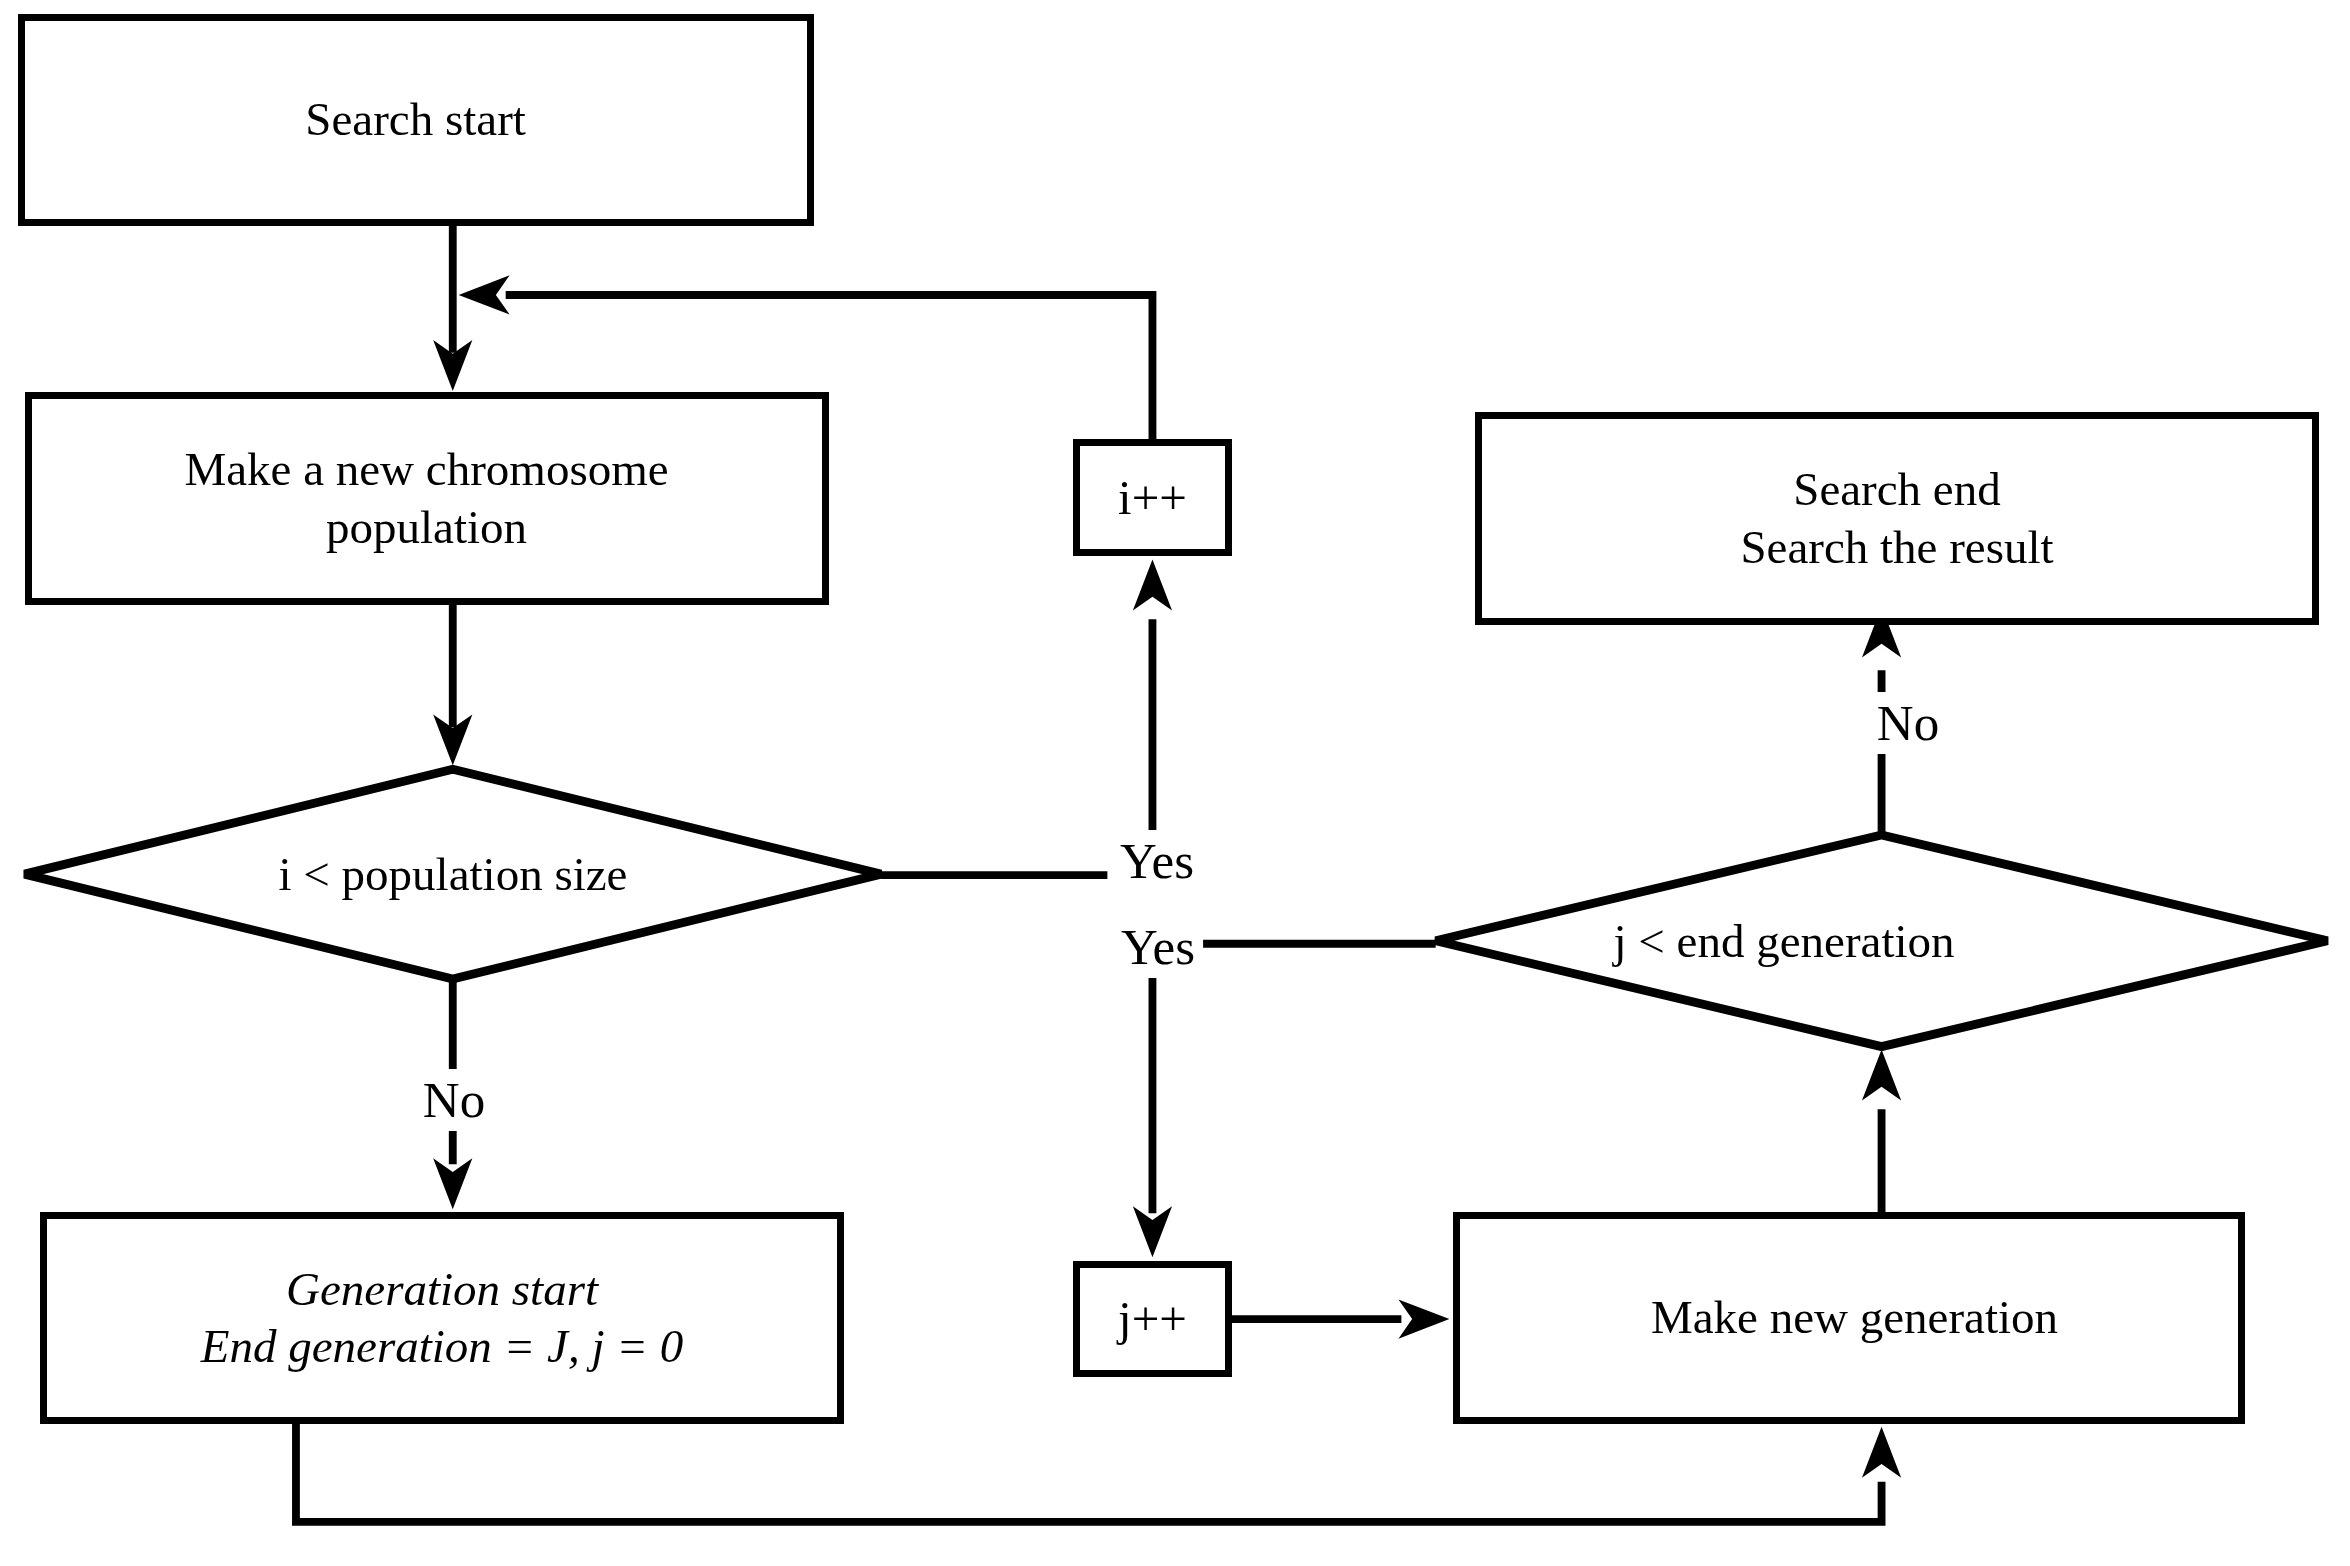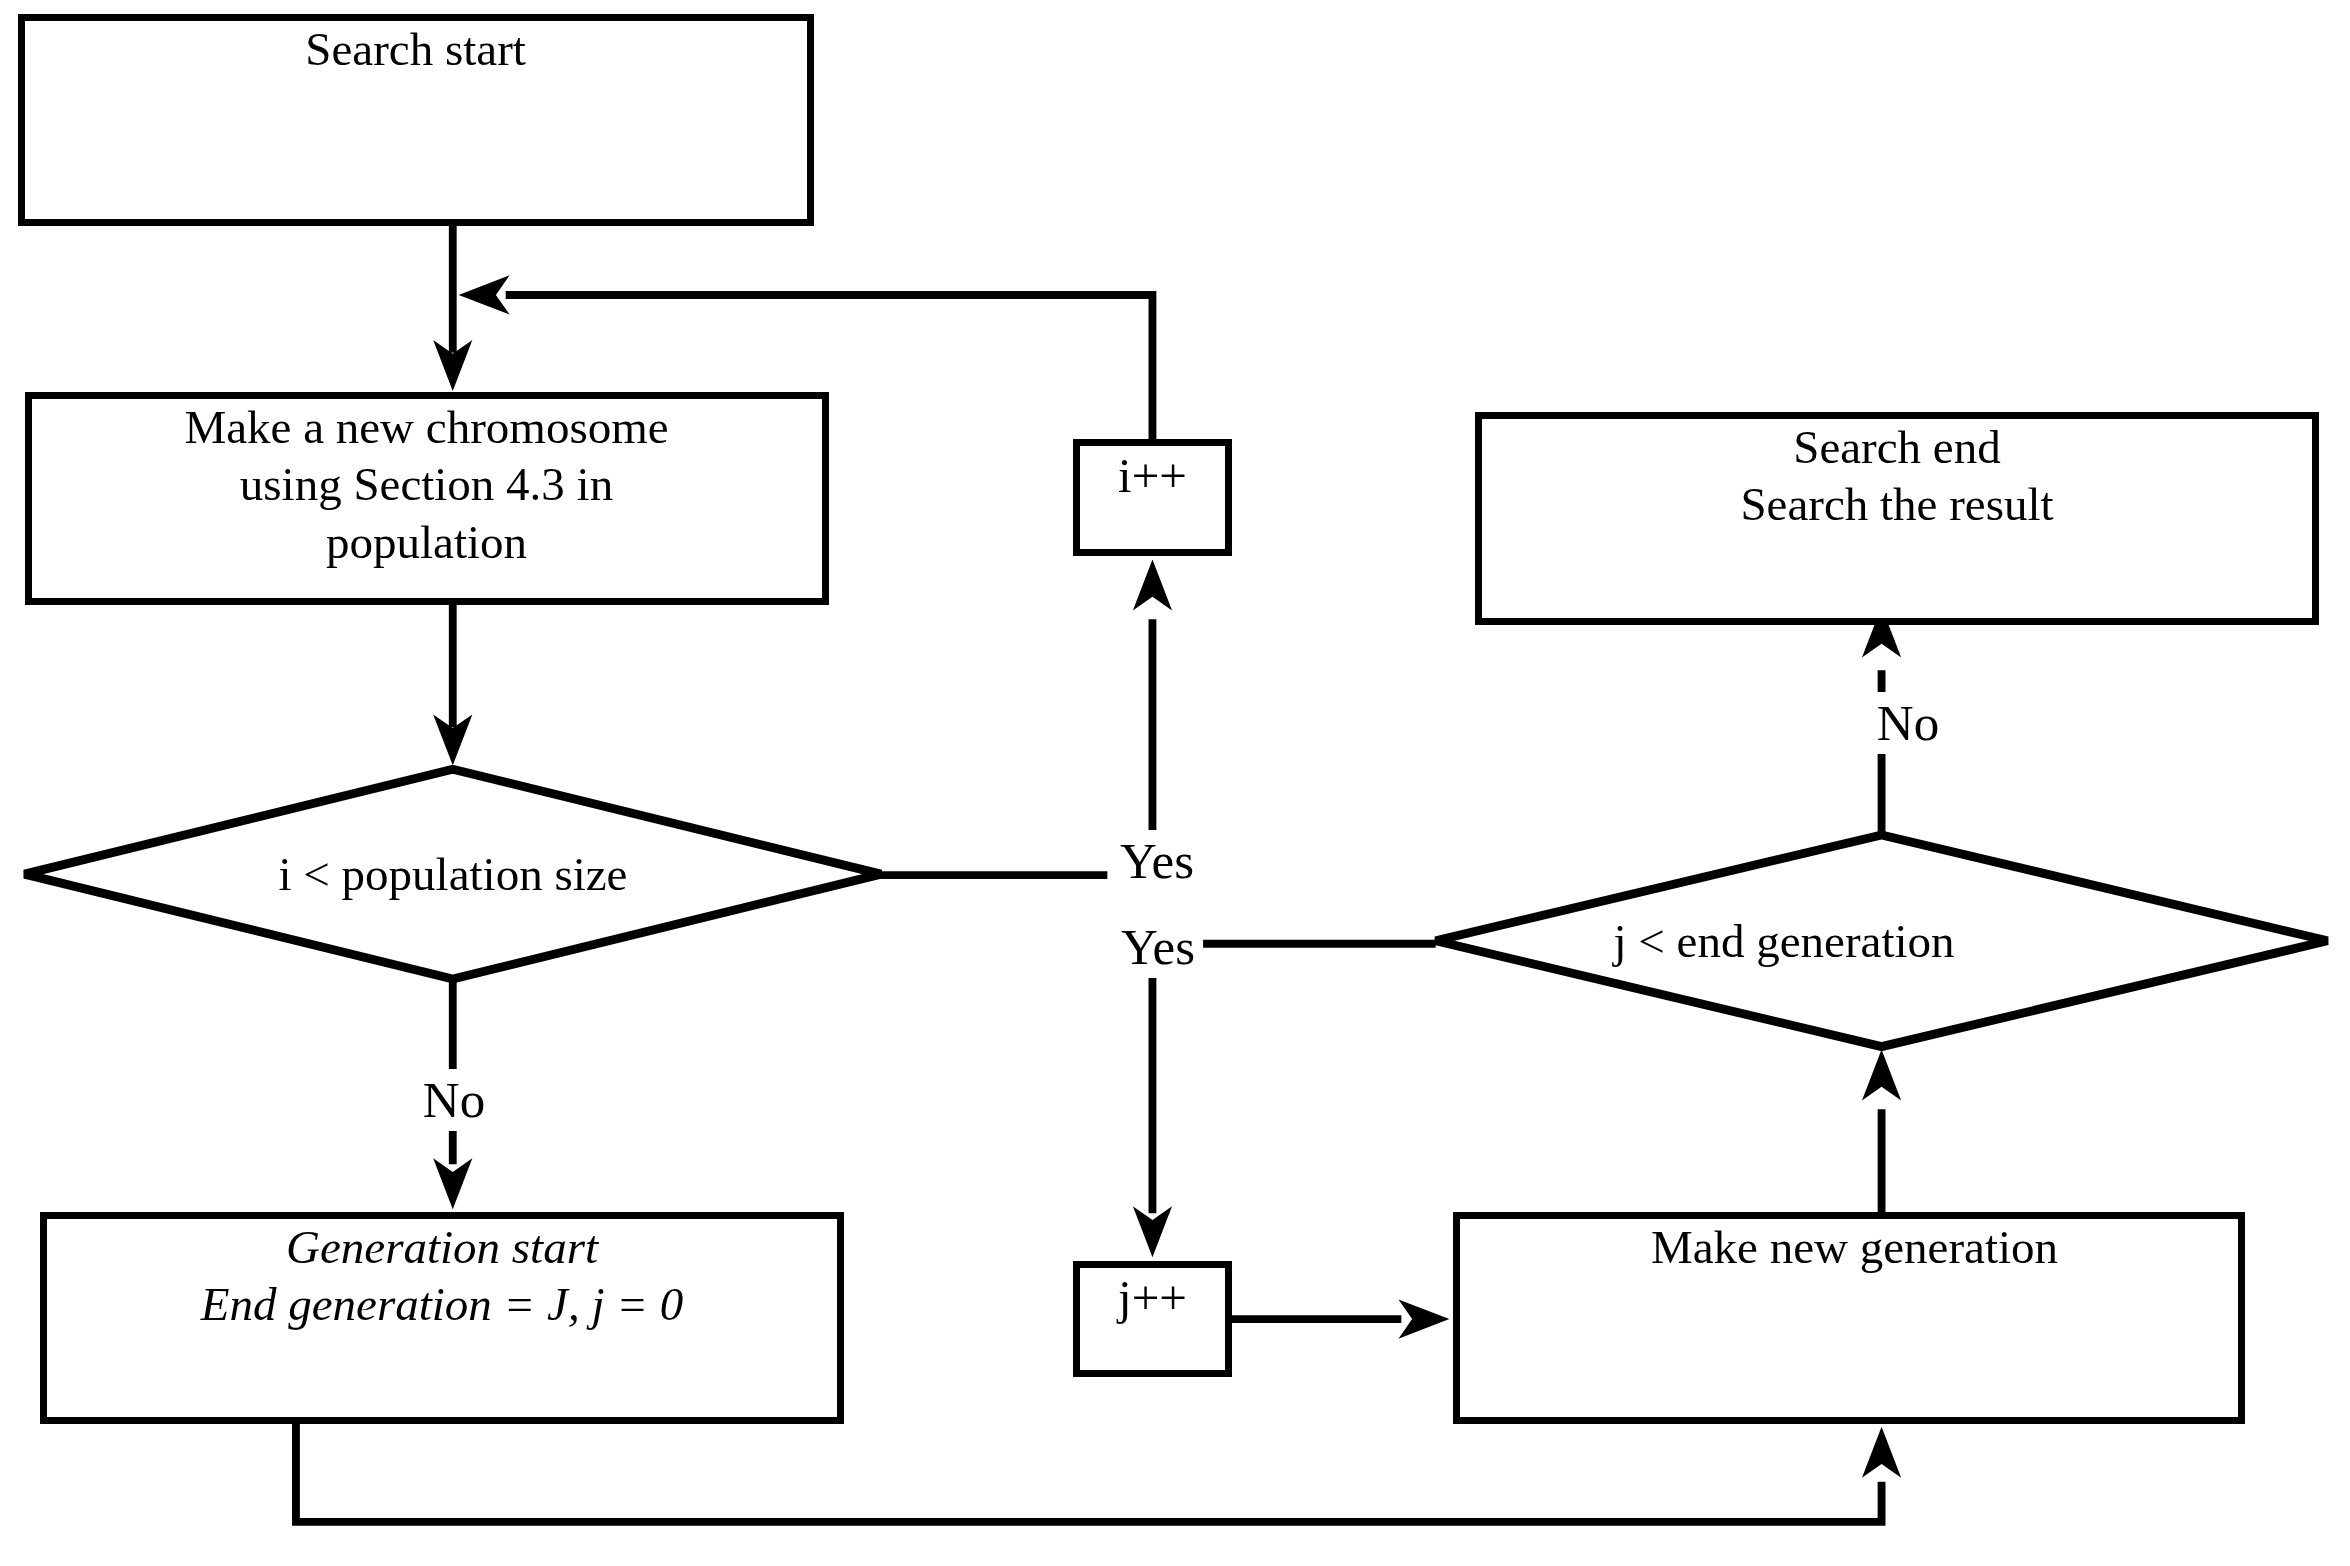--- a/index.html
+++ b/index.html
@@ -23,20 +23,21 @@
     height: 1566px;
   }
   .node {
     position: absolute;
     box-sizing: border-box;
     background: #ffffff;
     border: 7.8px solid #000000;
     display: flex;
     flex-direction: column;
     align-items: center;
+    justify-content: center;
     text-align: center;
     font-size: 47px;
     line-height: 1.22;
   }
   .node.small {
     font-size: 49px;
   }
   .dlabel {
     position: absolute;
     transform: translate(-50%, -50%);
@@ -100,21 +101,20 @@
     <path d="M1920,852 V684" stroke="#000000" stroke-width="8" fill="none"></path>
     <polygon points="1900,671 1920,619 1940,671 1920,657" fill="#000000"></polygon>
   </svg>
 
   <div class="node" style="left:17.6px; top:13.7px; width:796px; height:212px;">
     <div class="txtline">Search start</div>
   </div>
 
   <div class="node" style="left:24.5px; top:392px; width:804px; height:213px;">
     <div class="txtline">Make a new chromosome</div>
-    <div class="txtline">using Section 4.3 in</div>
     <div class="txtline">population</div>
   </div>
 
   <div class="node" style="left:40px; top:1212px; width:804px; height:212px;font-style:italic;">
     <div class="txtline">Generation start</div>
     <div class="txtline">End generation = J, j = 0</div>
   </div>
 
   <div class="node small" style="left:1073px; top:439px; width:159px; height:117px;">
     <div class="txtline">i++</div>

